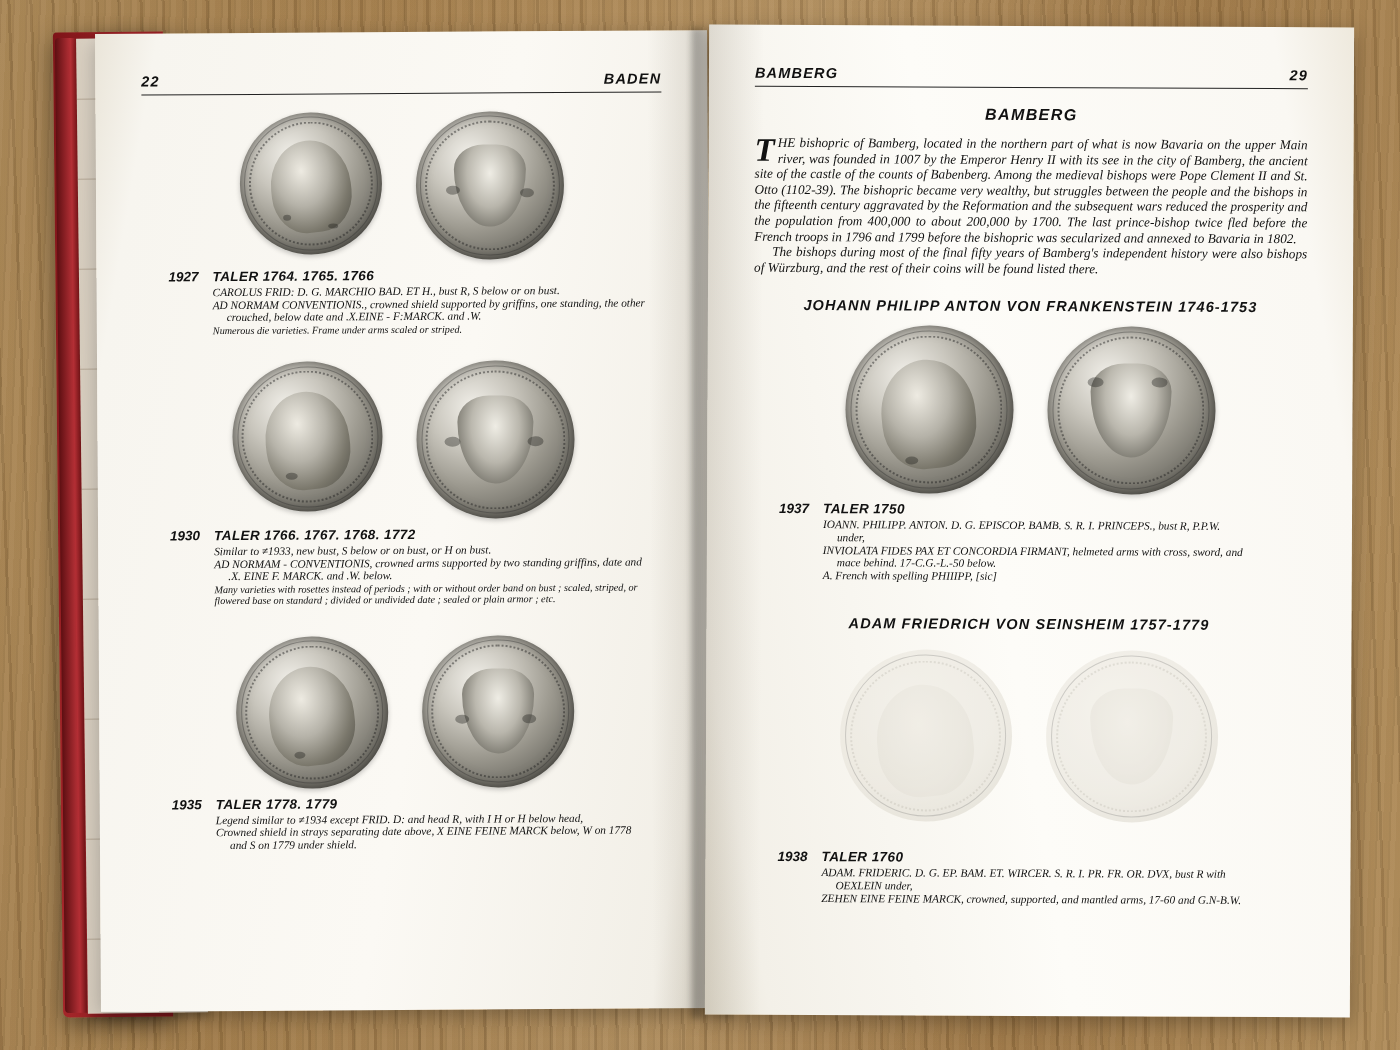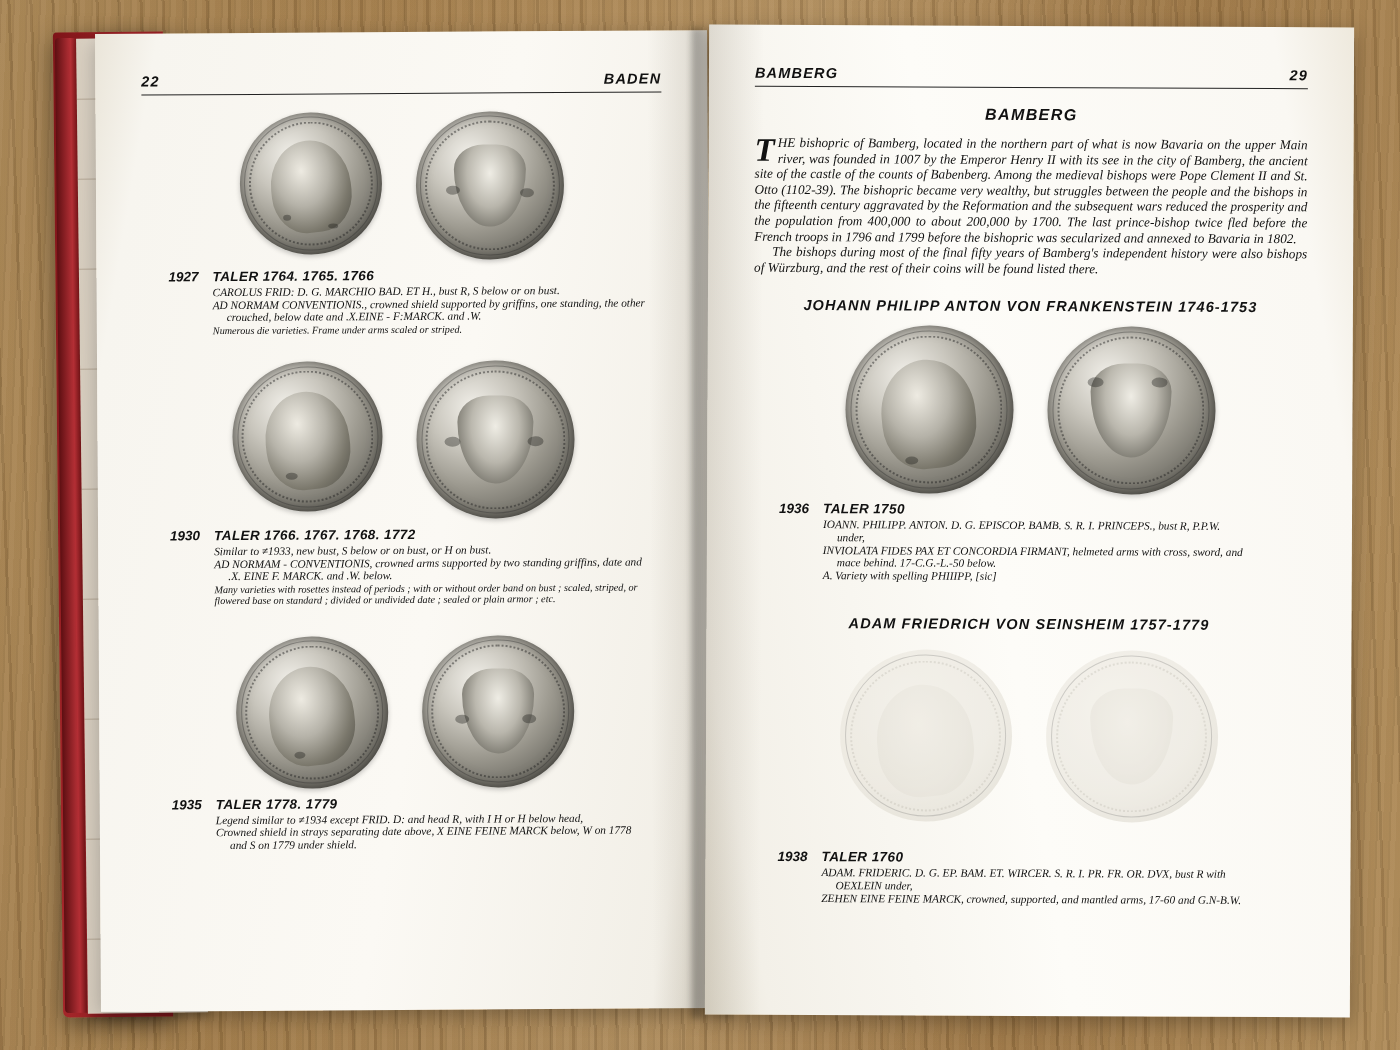--- a/index.html
+++ b/index.html
@@ -430,29 +430,29 @@
         </div>
         <div class="coin" style="width:168px;height:168px">
           <div class="rim-text"></div>
           <div class="arms"></div>
           <div class="speck" style="left:24%;top:30%;width:16px;height:10px"></div>
           <div class="speck" style="left:62%;top:30%;width:16px;height:10px"></div>
         </div>
       </div>
 
       <div class="entry">
-        <div class="num">1936</div>
+        <div class="num">1937</div>
         <div class="body">
           <div class="headline">TALER 1750</div>
           <div class="desc">
             <span>IOANN. PHILIPP. ANTON. D. G. EPISCOP. BAMB. S. R. I. PRINCEPS., bust R, P.P.W.</span><br>
             <span class="ind">under,</span>
             <span>INVIOLATA FIDES PAX ET CONCORDIA FIRMANT, helmeted arms with cross, sword, and</span><br>
             <span class="ind">mace behind. 17-C.G.-L.-50 below.</span>
-            <span>A.  Variety with spelling PHIIIPP, [sic]</span>
+            <span>A.  French with spelling PHIIIPP, [sic]</span>
           </div>
         </div>
       </div>
 
       <div class="ruler-title" style="margin-top:34px">ADAM FRIEDRICH VON SEINSHEIM   1757-1779</div>
 
       <div class="plate" style="margin-top:18px">
         <div class="coin ghost" style="width:172px;height:172px">
           <div class="rim-text"></div>
           <div class="bust"></div>

